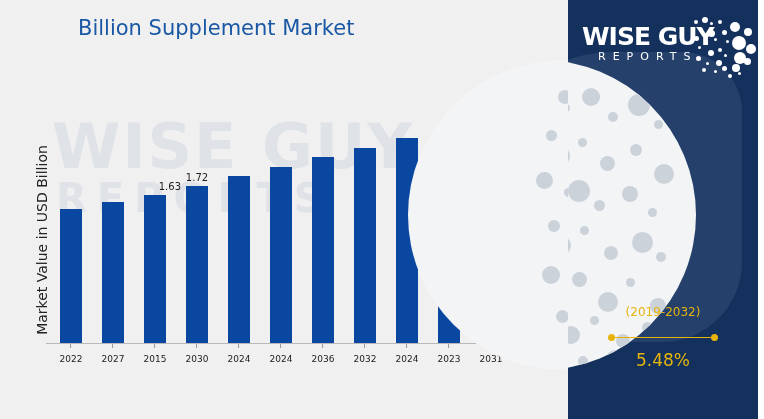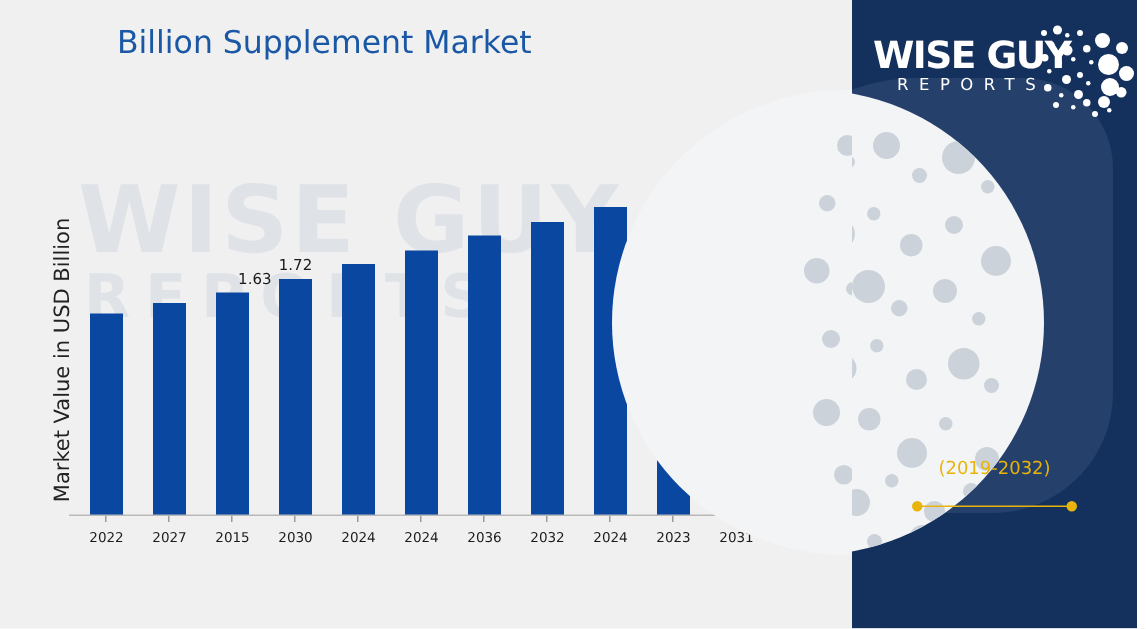--- a/index.html
+++ b/index.html
@@ -484,17 +484,18 @@
         </div>
     </div>
 
     <div id="cagr-block">
       <div id="cagr-period">(2019-2032)</div>
       <div id="cagr-divider">
         <div class="line"></div>
         <div class="enddot left"></div>
         <div class="enddot right"></div>
       </div>
+      <div id="cagr-value">5.48%</div>
     </div>
   </div>
 
   <div id="right-edge-white"></div>
 </div>
 
 </body></html>

